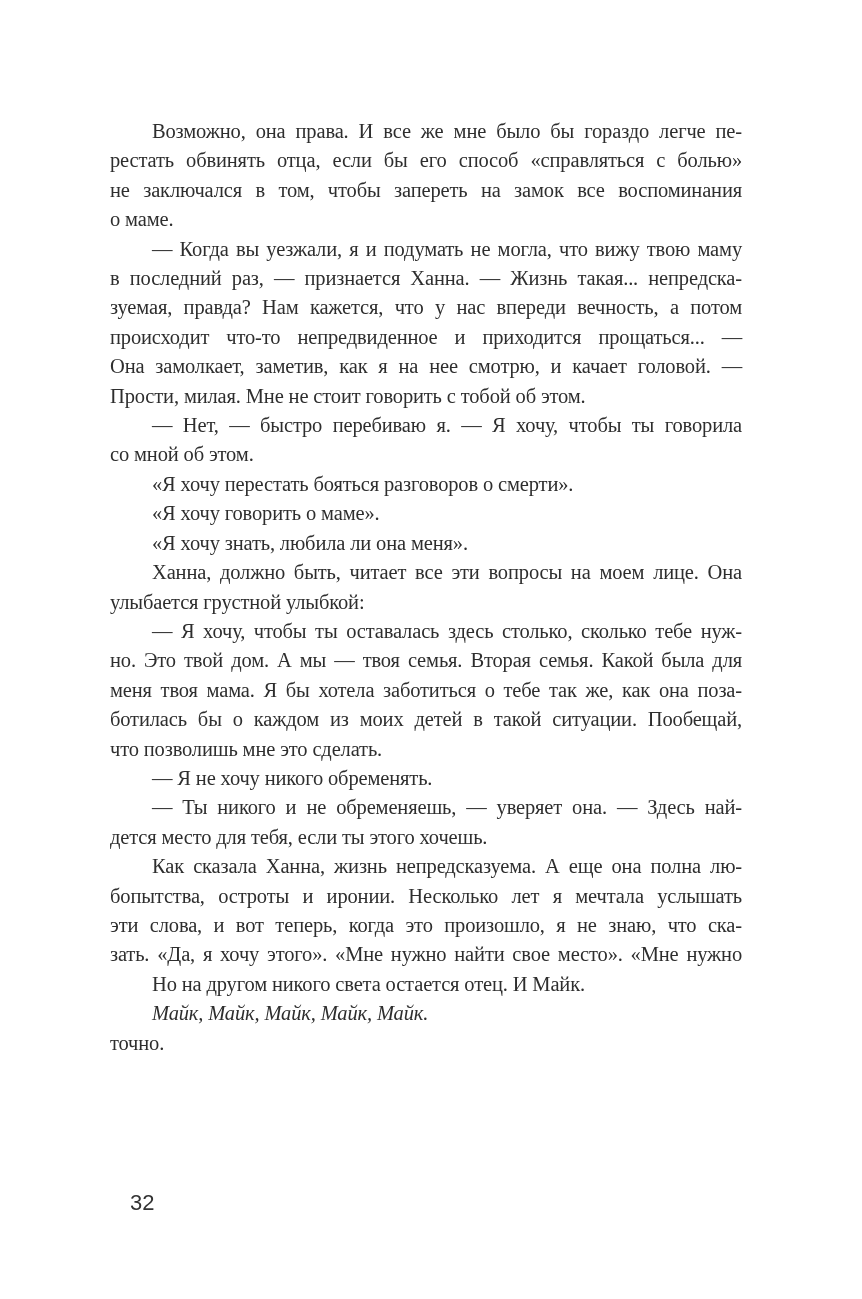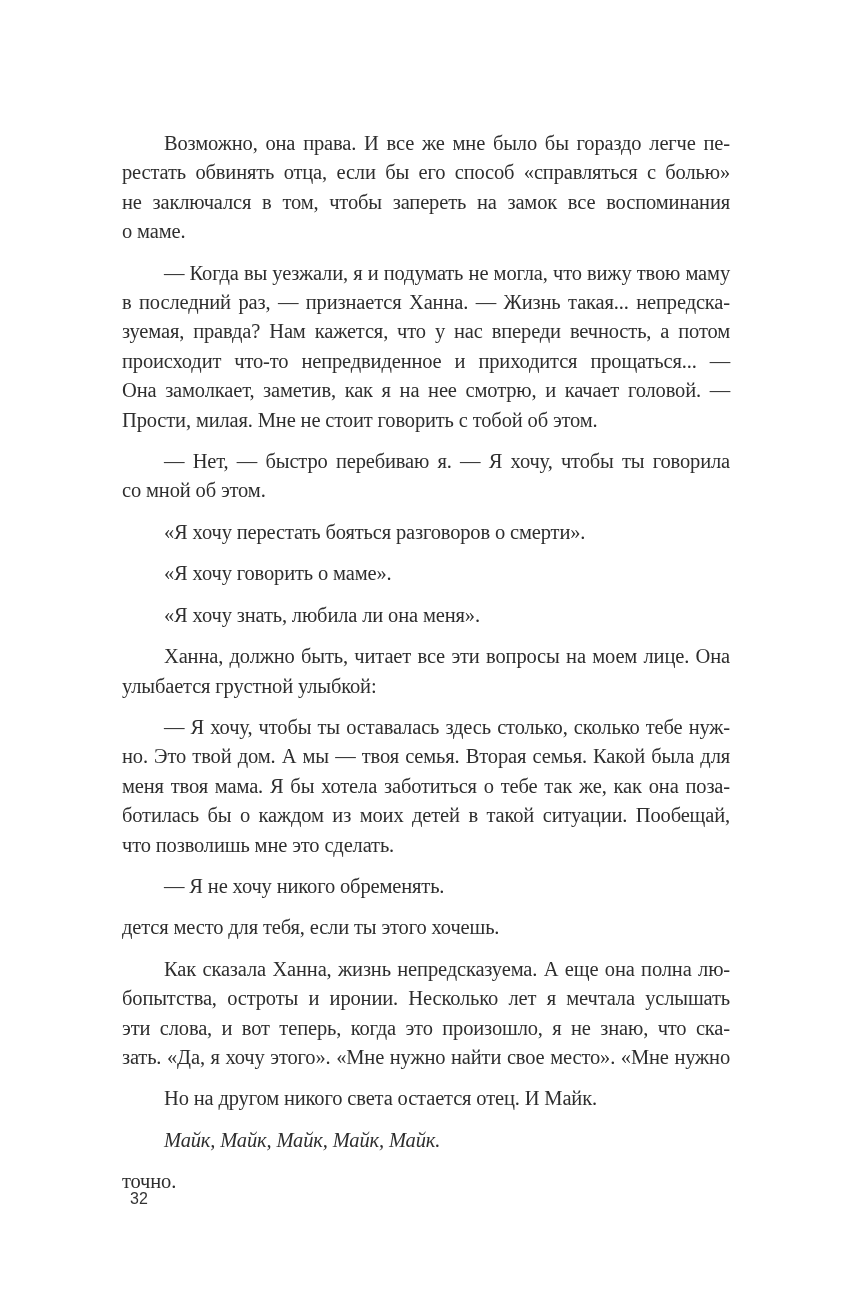--- a/index.html
+++ b/index.html
@@ -22,38 +22,38 @@
   .text-block {
     position: absolute;
     left: 110px;
     top: 117px;
     width: 632px;
     color: #2e2e2e;
     font-size: 20.5px;
     line-height: 29.4px;
     letter-spacing: -0.15px;
   }
-  .para { margin: 12px; }
+  .para { margin: 0; }
   .line {
     text-align: justify;
     text-align-last: justify;
     white-space: nowrap;
   }
   .line.first { text-indent: 42px; }
   .line.last {
     text-align-last: auto;
     white-space: normal;
   }
   .para.italic .line { font-style: italic; }
   .page-number {
     position: absolute;
     left: 130px;
     top: 1190px;
     font-family: "Liberation Sans", sans-serif;
-    font-size: 16px;
+    font-size: 22px;
     color: #333333;
   }
 </style>
 </head>
 <body>
 
 <div class="page">
   <div class="text-block" id="text-block">
       <div class="para">
         <div class="line first">Возможно, она права. И все же мне было бы гораздо легче пе-</div>
@@ -90,20 +90,21 @@
         <div class="line first">—  Я хочу, чтобы ты оставалась здесь столько, сколько тебе нуж-</div>
         <div class="line">но. Это твой дом. А мы — твоя семья. Вторая семья. Какой была для</div>
         <div class="line">меня твоя мама. Я бы хотела заботиться о тебе так же, как она поза-</div>
         <div class="line">ботилась бы о каждом из моих детей в такой ситуации. Пообещай,</div>
         <div class="line last">что позволишь мне это сделать.</div>
       </div>
       <div class="para">
         <div class="line first last">—  Я не хочу никого обременять.</div>
       </div>
       <div class="para">
+        <div class="line first">—  Ты никого и не обременяешь, — уверяет она. — Здесь най-</div>
         <div class="line last">дется место для тебя, если ты этого хочешь.</div>
       </div>
       <div class="para">
         <div class="line first">Как сказала Ханна, жизнь непредсказуема. А еще она полна лю-</div>
         <div class="line">бопытства, остроты и иронии. Несколько лет я мечтала услышать</div>
         <div class="line">эти слова, и вот теперь, когда это произошло, я не знаю, что ска-</div>
         <div class="line">зать. «Да, я хочу этого». «Мне нужно найти свое место». «Мне нужно</div>
       </div>
       <div class="para">
         <div class="line first last">Но на другом никого света остается отец. И Майк.</div>

